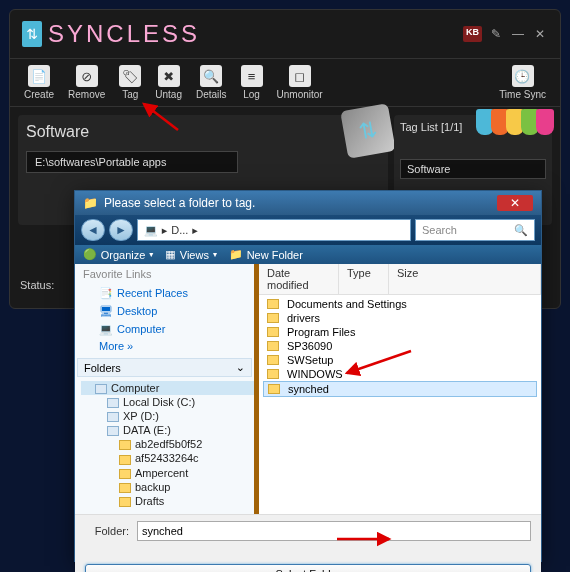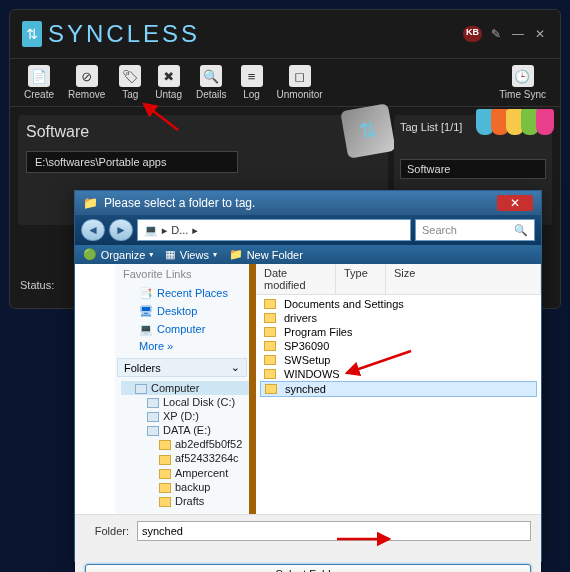--- a/index.html
+++ b/index.html
@@ -2,24 +2,24 @@
 <html><head>
   <meta charset="utf-8">
   <style>
     * { box-sizing: border-box; margin: 0; padding: 0; font-family: "Segoe UI", Tahoma, sans-serif; }
     body { width: 570px; height: 572px; background: #0a1530; position: relative; overflow: hidden; }
     
     
     .app-window { position: absolute; top: 9px; left: 9px; right: 9px; height: 300px; background: #1a1a1a; border-radius: 6px; border: 1px solid #333; }
     .titlebar { height: 48px; display: flex; align-items: center; padding: 0 12px; }
     .logo-tag { width: 20px; height: 26px; background: #4db8d8; border-radius: 2px; margin-right: 6px; display:flex;align-items:center;justify-content:center;color:#fff;font-size:14px; }
-    .logo-text { color: #7dd3fc; font-size: 24px; font-weight: 300; letter-spacing: 3px; }
+    .logo-text { color: #f9a8d4; font-size: 24px; font-weight: 300; letter-spacing: 3px; }
     .titlebar-controls { margin-left: auto; display: flex; gap: 6px; }
     .titlebar-btn { width: 16px; height: 16px; color: #aaa; font-size: 12px; display:flex;align-items:center;justify-content:center; }
-    .kb-badge { background:#7f1d1d; color:#fff; font-size:9px; padding:1px 3px; border-radius:8px; font-weight:bold;margin-left:18px;}
+    .kb-badge { background:#7f1d1d; color:#fff; font-size:9px; padding:1px 3px; border-radius:2px; font-weight:bold;margin-left:18px;}
     
     .toolbar { display: flex; gap: 2px; padding: 4px 8px; border-top: 1px solid #333; border-bottom: 1px solid #333; align-items:flex-start;}
     .tb-btn { display: flex; flex-direction: column; align-items: center; padding: 2px 6px; cursor: pointer; }
     .tb-icon { width: 22px; height: 22px; background: #e8e8e8; border-radius: 3px; margin-bottom: 2px; display:flex;align-items:center;justify-content:center;font-size:13px;color:#333;}
     .tb-label { color: #ccc; font-size: 10px; }
     .tb-spacer { flex:1; }
     
     .content-row { display: flex; padding: 8px; gap: 6px; }
     .panel-main { flex: 1; background: #252525; border-radius: 4px; padding: 8px; position:relative; min-height:110px;}
     .panel-title { color: #ddd; font-size: 16px; font-weight:300; margin-bottom: 8px; }
@@ -44,21 +44,21 @@
     .dlg-addr { background: linear-gradient(#1a4a78,#0d3760); padding:4px 6px; display:flex; gap:4px; align-items:center;}
     .nav-btn { width:24px;height:22px;background:linear-gradient(#cfe6f5,#9cc5e0);border-radius:11px;border:1px solid #6a9cc5;display:flex;align-items:center;justify-content:center;color:#2b5b87;font-size:12px;}
     .addr-box { flex:1; background:#fff; border:1px solid #6a9cc5; height:22px; display:flex;align-items:center;padding:0 6px;font-size:11px;color:#333;}
     .search-box { width:120px; background:#fff; border:1px solid #6a9cc5; height:22px; display:flex;align-items:center;padding:0 6px;font-size:11px;color:#888;justify-content:space-between;}
     .dlg-toolbar { background: linear-gradient(#2b6a9c,#1e5280); padding:3px 8px; display:flex; gap:12px; align-items:center;}
     .dlg-tb-item { color:#fff; font-size:11px; display:flex;align-items:center;gap:4px;}
     .dlg-tb-item::after { content:"▾"; font-size:8px;}
     .dlg-tb-item.nf::after{content:"";}
     
     .dlg-body { display:flex; height: 250px;}
-    .dlg-left { width: 141px; border-right:7px solid #a16207; background:#f5f9fc; font-size:11px; overflow:hidden;margin-left:40px;}
+    .dlg-left { width: 184px; border-right:5px solid #a16207; background:#f5f9fc; font-size:11px; overflow:hidden;}
     .fav-head { color:#888; padding:4px 8px; font-size:11px;}
     .fav-item { color:#0066cc; padding:2px 8px 2px 24px; display:flex;align-items:center;gap:4px;}
     .fav-icon { width:14px;height:14px;display:inline-flex;align-items:center;justify-content:center;}
     .more { color:#0066cc; padding:2px 8px 2px 24px;}
     .folders-hd { background:#eaf2f9; border:1px solid #cfe0ee; padding:2px 6px; margin:4px 2px; display:flex;justify-content:space-between;align-items:center;}
     .tree { padding-left:6px;}
     .tree-item { padding:1px 0 1px 14px; color:#222; white-space:nowrap; overflow:hidden; text-overflow:ellipsis;}
     .tree-item.sel { background:#cfe6f5;}
     .indent1{padding-left:26px}.indent2{padding-left:38px}
     .fico{display:inline-block;width:12px;height:10px;background:#ffd76a;border:1px solid #d4a937;margin-right:4px;vertical-align:middle;}

